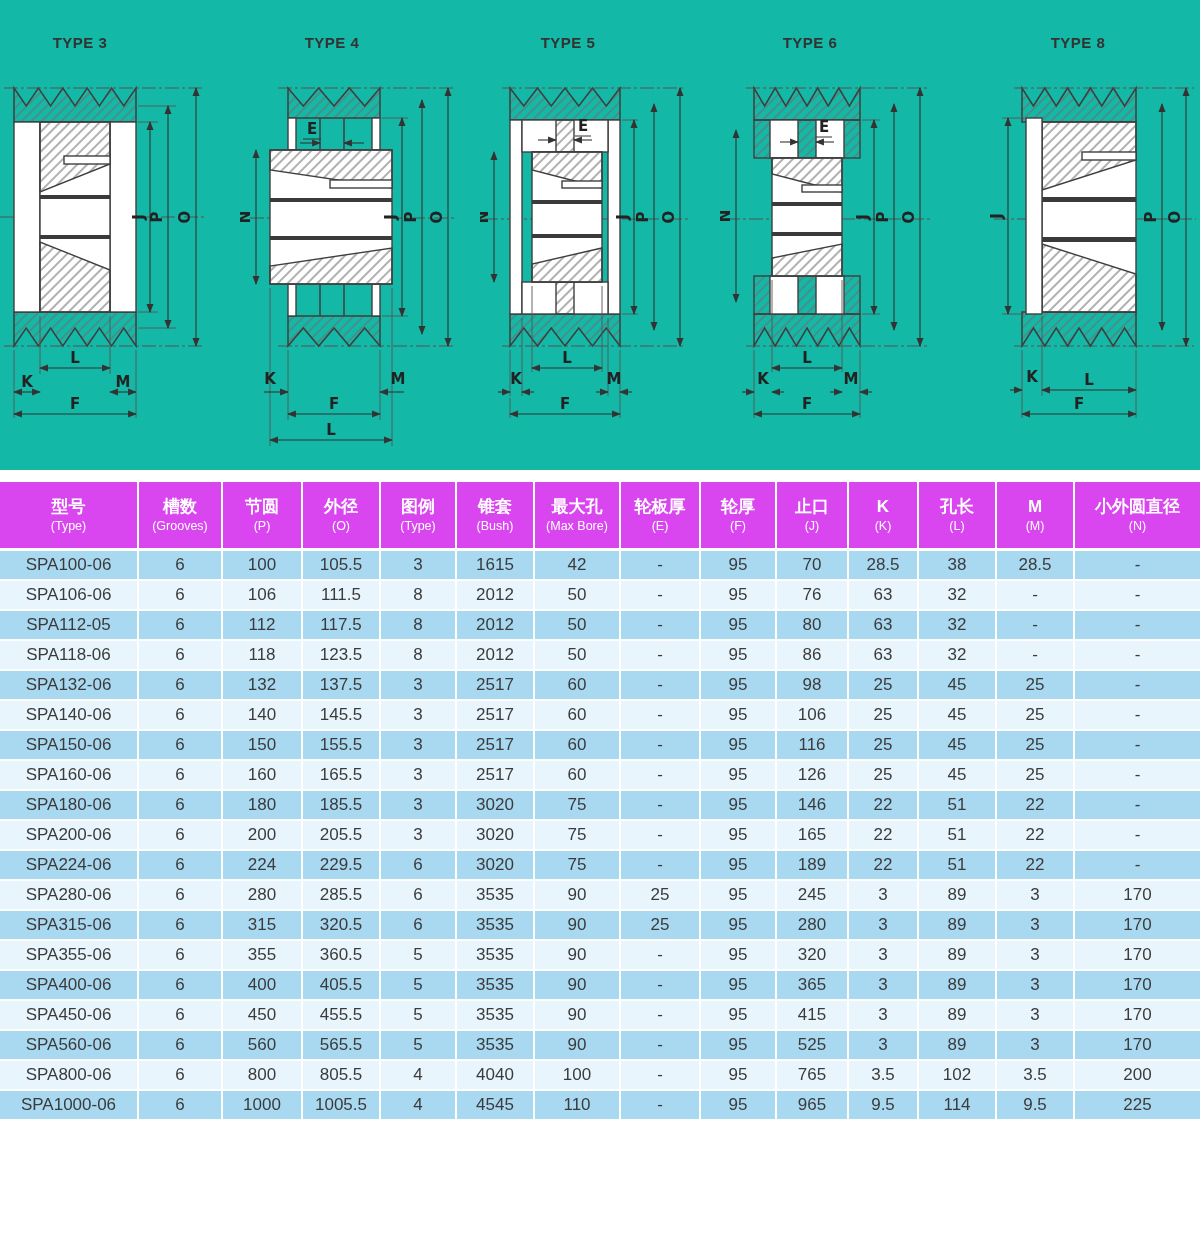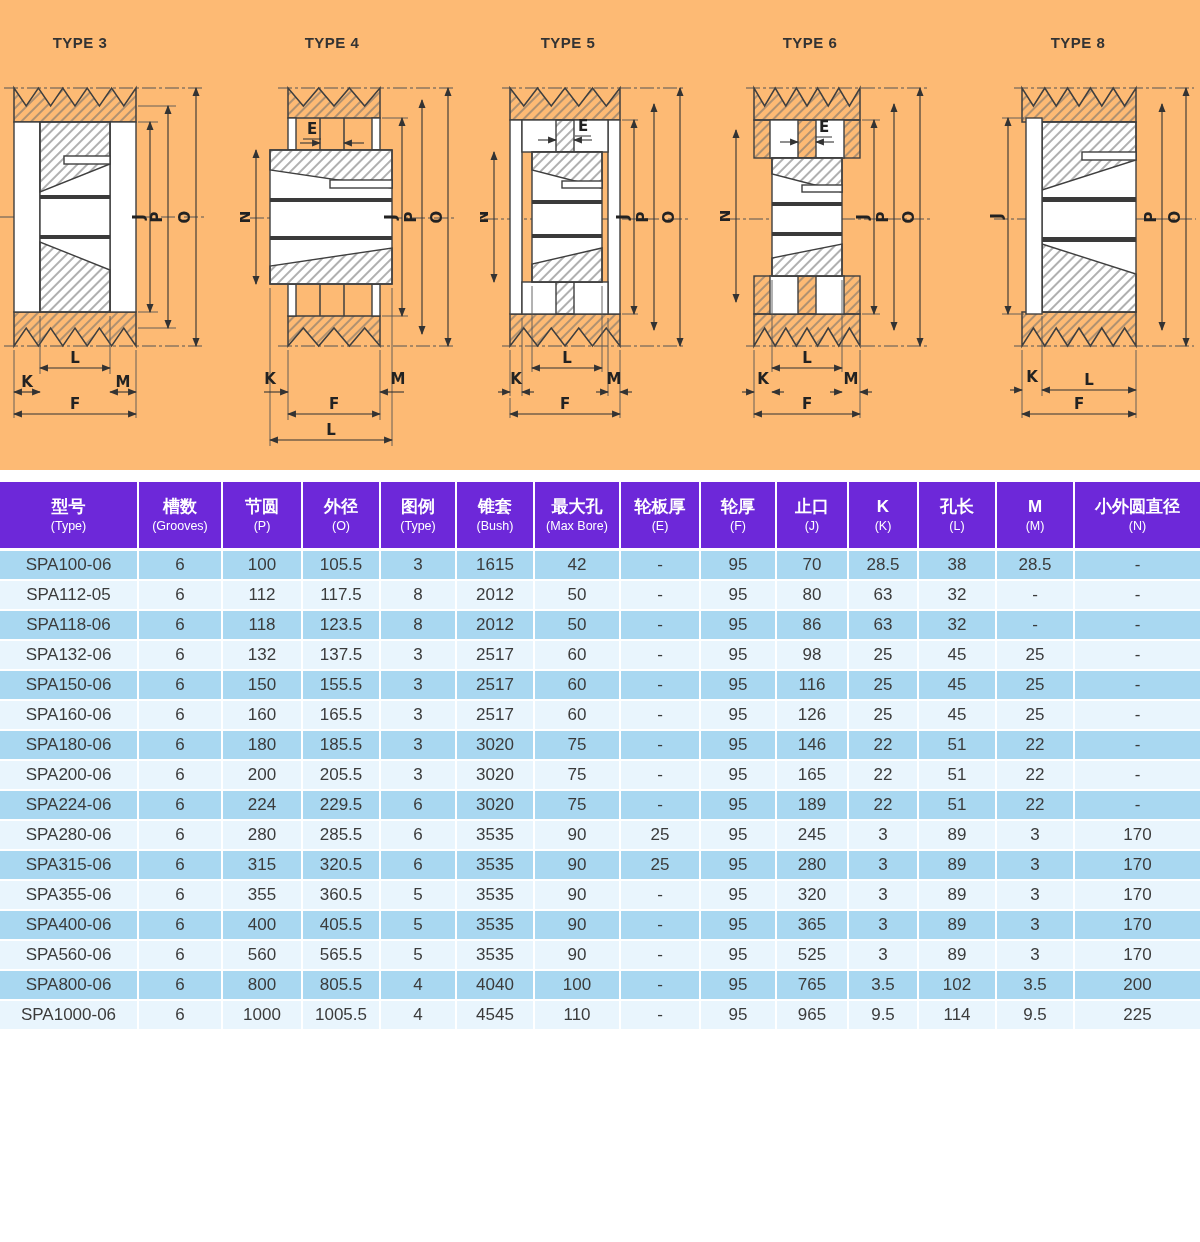--- a/index.html
+++ b/index.html
@@ -1,27 +1,27 @@
 <!DOCTYPE html>
 <html><head>
 <meta charset="utf-8">
 <style>
   html,body{margin:0;padding:0;background:#fff;}
   body{width:1200px;font-family:"Liberation Sans","DejaVu Sans",sans-serif;-webkit-font-smoothing:antialiased;}
-  .draw-area{position:relative;width:1200px;height:470px;display:flex;background:#fdba74;justify-content:space-between;}
+  .draw-area{position:relative;width:1200px;height:470px;display:flex;background:#14b8a6;justify-content:space-between;}
   .panel{position:relative;width:240px;height:470px;}
   .ptitle{position:absolute;top:34px;width:100%;text-align:center;font-size:15px;font-weight:bold;color:#333;letter-spacing:.5px;}
   .p0 .ptitle{transform:translateX(-40px);}
   .p1 .ptitle{transform:translateX(-28px);}
   .p2 .ptitle{transform:translateX(-32px);}
   .p3 .ptitle{transform:translateX(-30px);}
   .p4 .ptitle{transform:translateX(-2px);}
   .panel svg{position:absolute;left:0;top:0;}
   table{border-collapse:collapse;table-layout:fixed;width:1200px;margin-top:12px;}
-  th{background:#6d28d9;color:#fff;height:66px;border-right:2px solid #fff;border-bottom:3px solid #fff;padding:0;vertical-align:middle;}
+  th{background:#d946ef;color:#fff;height:66px;border-right:2px solid #fff;border-bottom:3px solid #fff;padding:0;vertical-align:middle;}
   th:last-child{border-right:none;}
   th .zh{font-size:17px;font-weight:bold;line-height:1.25;}
   th .en{font-size:12.5px;font-weight:normal;margin-top:1px;line-height:1.2;}
   td{height:28px;text-align:center;vertical-align:middle;font-size:17px;color:#3b3b3b;border-right:2px solid #fff;border-bottom:2px solid #fff;padding:0;overflow:hidden;white-space:nowrap;}
   td:last-child{border-right:none;}
   tbody tr:nth-child(odd) td{background:#a9d8f1;}
   tbody tr:nth-child(even) td{background:#e9f5fd;}
 </style>
 </head>
 <body>
@@ -384,20 +384,36 @@
         <td>42</td>
         <td>-</td>
         <td>95</td>
         <td>70</td>
         <td>28.5</td>
         <td>38</td>
         <td>28.5</td>
         <td>-</td>
       </tr>
       <tr>
+        <td>SPA106-06</td>
+        <td>6</td>
+        <td>106</td>
+        <td>111.5</td>
+        <td>8</td>
+        <td>2012</td>
+        <td>50</td>
+        <td>-</td>
+        <td>95</td>
+        <td>76</td>
+        <td>63</td>
+        <td>32</td>
+        <td>-</td>
+        <td>-</td>
+      </tr>
+      <tr>
         <td>SPA112-05</td>
         <td>6</td>
         <td>112</td>
         <td>117.5</td>
         <td>8</td>
         <td>2012</td>
         <td>50</td>
         <td>-</td>
         <td>95</td>
         <td>80</td>
@@ -432,20 +448,36 @@
         <td>60</td>
         <td>-</td>
         <td>95</td>
         <td>98</td>
         <td>25</td>
         <td>45</td>
         <td>25</td>
         <td>-</td>
       </tr>
       <tr>
+        <td>SPA140-06</td>
+        <td>6</td>
+        <td>140</td>
+        <td>145.5</td>
+        <td>3</td>
+        <td>2517</td>
+        <td>60</td>
+        <td>-</td>
+        <td>95</td>
+        <td>106</td>
+        <td>25</td>
+        <td>45</td>
+        <td>25</td>
+        <td>-</td>
+      </tr>
+      <tr>
         <td>SPA150-06</td>
         <td>6</td>
         <td>150</td>
         <td>155.5</td>
         <td>3</td>
         <td>2517</td>
         <td>60</td>
         <td>-</td>
         <td>95</td>
         <td>116</td>
@@ -576,20 +608,36 @@
         <td>90</td>
         <td>-</td>
         <td>95</td>
         <td>365</td>
         <td>3</td>
         <td>89</td>
         <td>3</td>
         <td>170</td>
       </tr>
       <tr>
+        <td>SPA450-06</td>
+        <td>6</td>
+        <td>450</td>
+        <td>455.5</td>
+        <td>5</td>
+        <td>3535</td>
+        <td>90</td>
+        <td>-</td>
+        <td>95</td>
+        <td>415</td>
+        <td>3</td>
+        <td>89</td>
+        <td>3</td>
+        <td>170</td>
+      </tr>
+      <tr>
         <td>SPA560-06</td>
         <td>6</td>
         <td>560</td>
         <td>565.5</td>
         <td>5</td>
         <td>3535</td>
         <td>90</td>
         <td>-</td>
         <td>95</td>
         <td>525</td>

